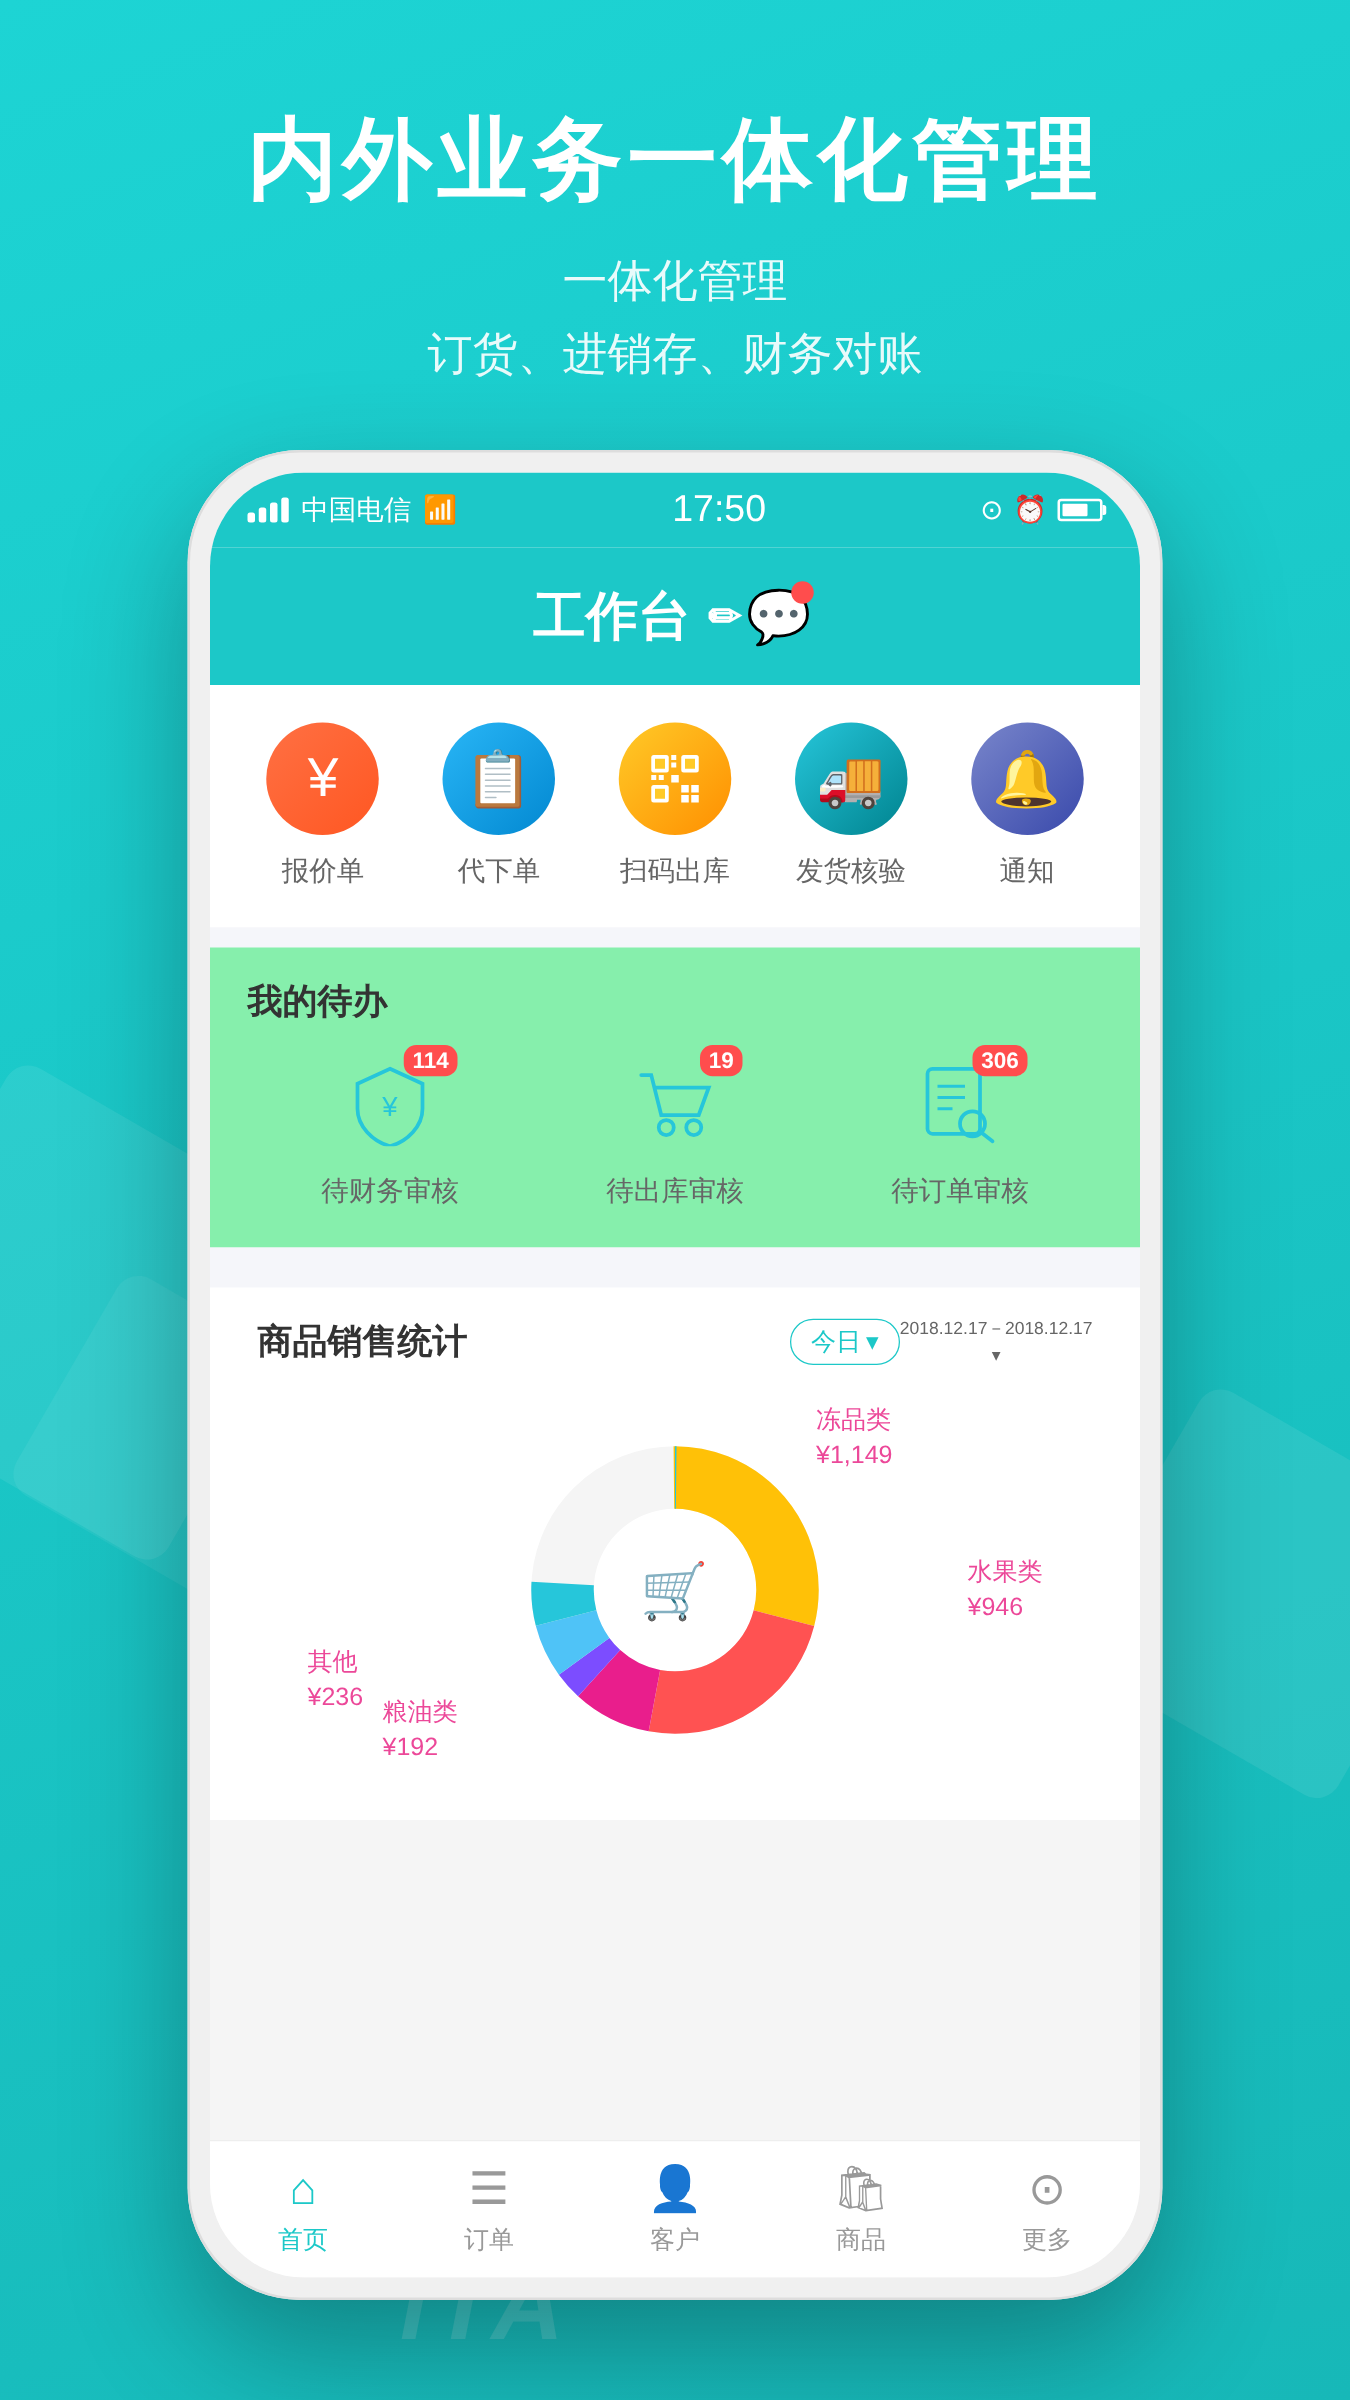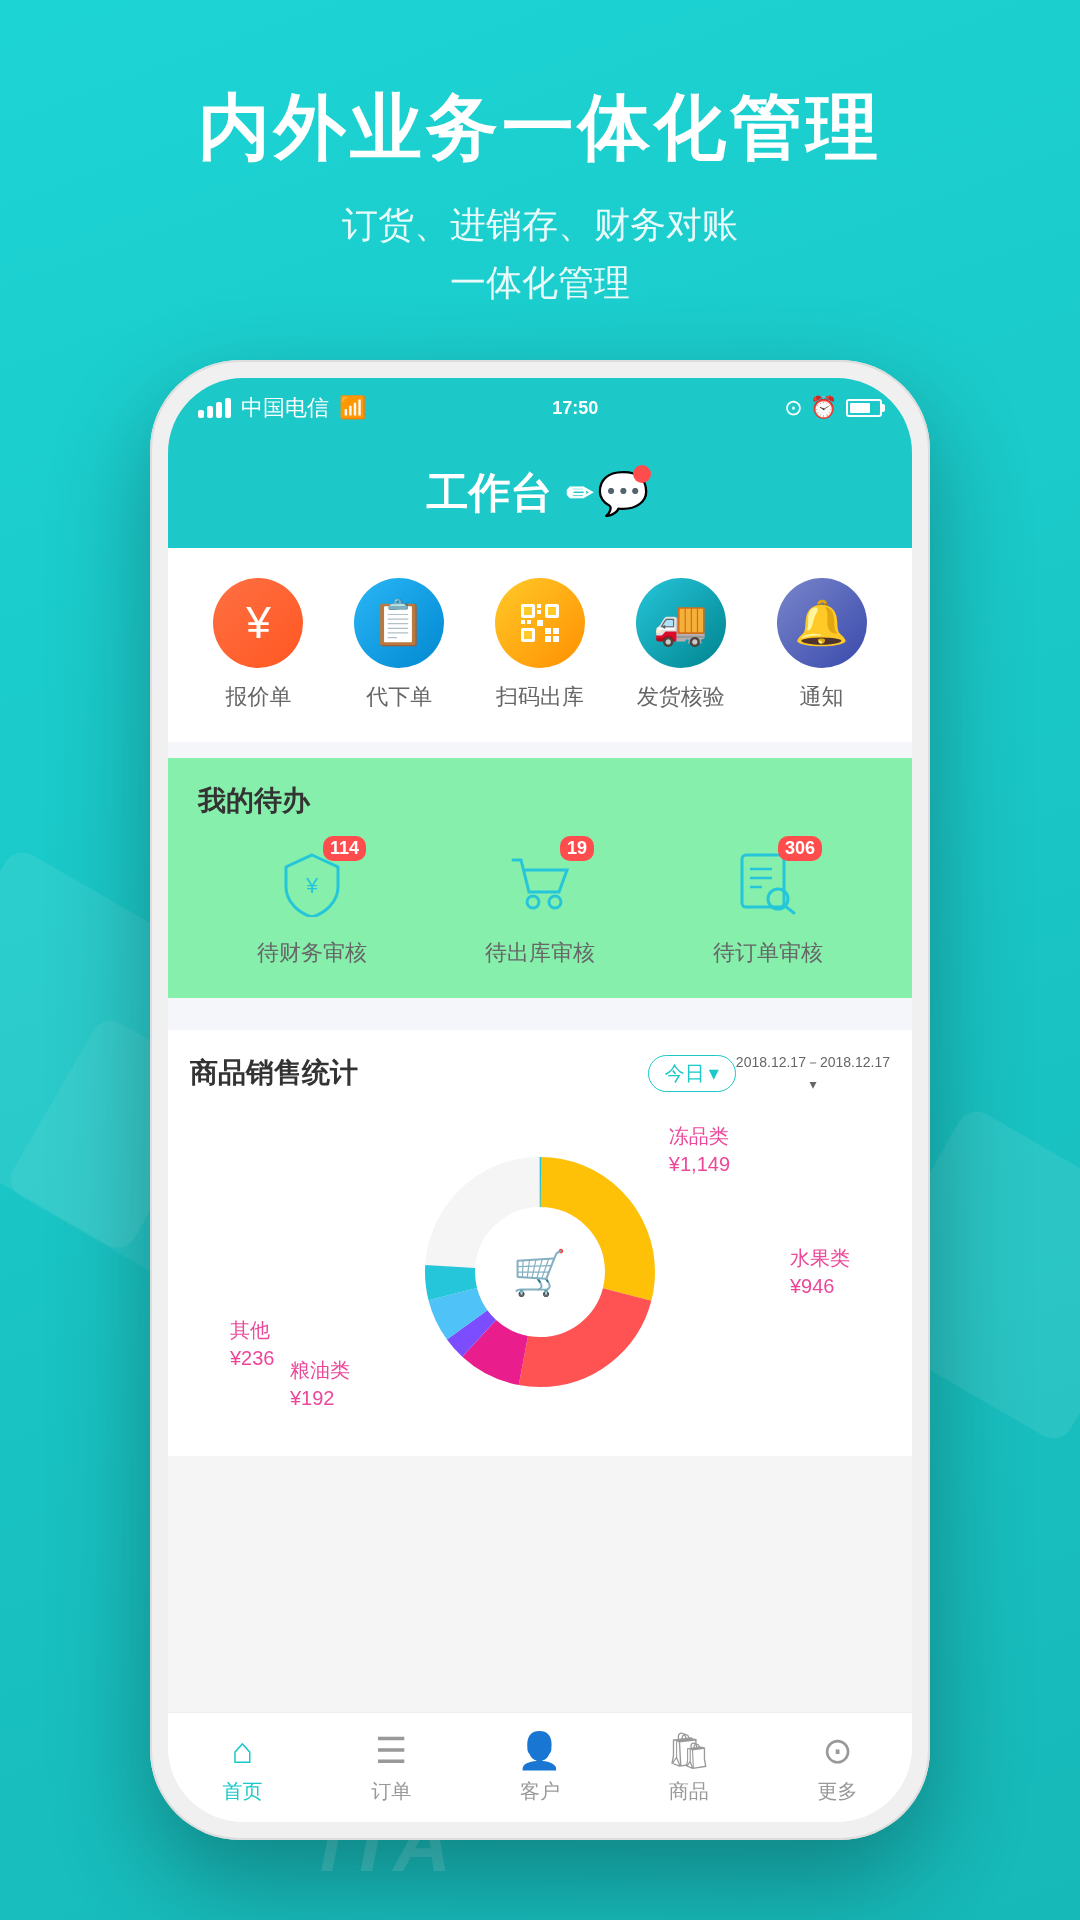--- a/index.html
+++ b/index.html
@@ -83,21 +83,21 @@
       height: 60px;
       background: #1cc8c8;
       display: flex;
       align-items: center;
       justify-content: space-between;
       padding: 0 30px;
       font-size: 22px;
       color: white;
     }
     .status-left { display: flex; align-items: center; gap: 10px; }
-    .status-center { font-size: 18px; font-weight: 700; }
+    .status-center { font-size: 30px; font-weight: 400; }
     .status-right { display: flex; align-items: center; gap: 8px; }
 
     
     .signal { display: flex; align-items: flex-end; gap: 3px; }
     .signal-bar { background: white; width: 6px; border-radius: 2px; }
     .signal-bar:nth-child(1) { height: 8px; }
     .signal-bar:nth-child(2) { height: 12px; }
     .signal-bar:nth-child(3) { height: 16px; }
     .signal-bar:nth-child(4) { height: 20px; }
 
@@ -237,21 +237,21 @@
     .todo-label {
       font-size: 22px;
       color: #666;
       text-align: center;
     }
 
     
     .stats-section {
       background: white;
       margin-top: 16px;
-      padding: 24px 22px;
+      padding: 24px 38px;
     }
     .stats-header {
       display: flex;
       align-items: center;
       justify-content: space-between;
       margin-bottom: 20px;
     }
     .stats-title {
       font-size: 28px;
       font-weight: 600;
@@ -345,22 +345,22 @@
 <body>
 
 <div class="bg"></div>
 <div class="deco-square deco1"></div>
 <div class="deco-square deco2"></div>
 <div class="deco-square deco3"></div>
 
 <div class="header-section">
   <div class="header-title">内外业务一体化管理</div>
   <div class="header-subtitle">
+    <div>一体化管理</div>
     <div>订货、进销存、财务对账</div>
-    <div>一体化管理</div>
   </div>
 </div>
 
 <div class="ita-area">iTA</div>
 
 <div class="phone-wrapper">
   <div class="phone-outer">
     <div class="phone-inner">
 
       <div class="status-bar">

